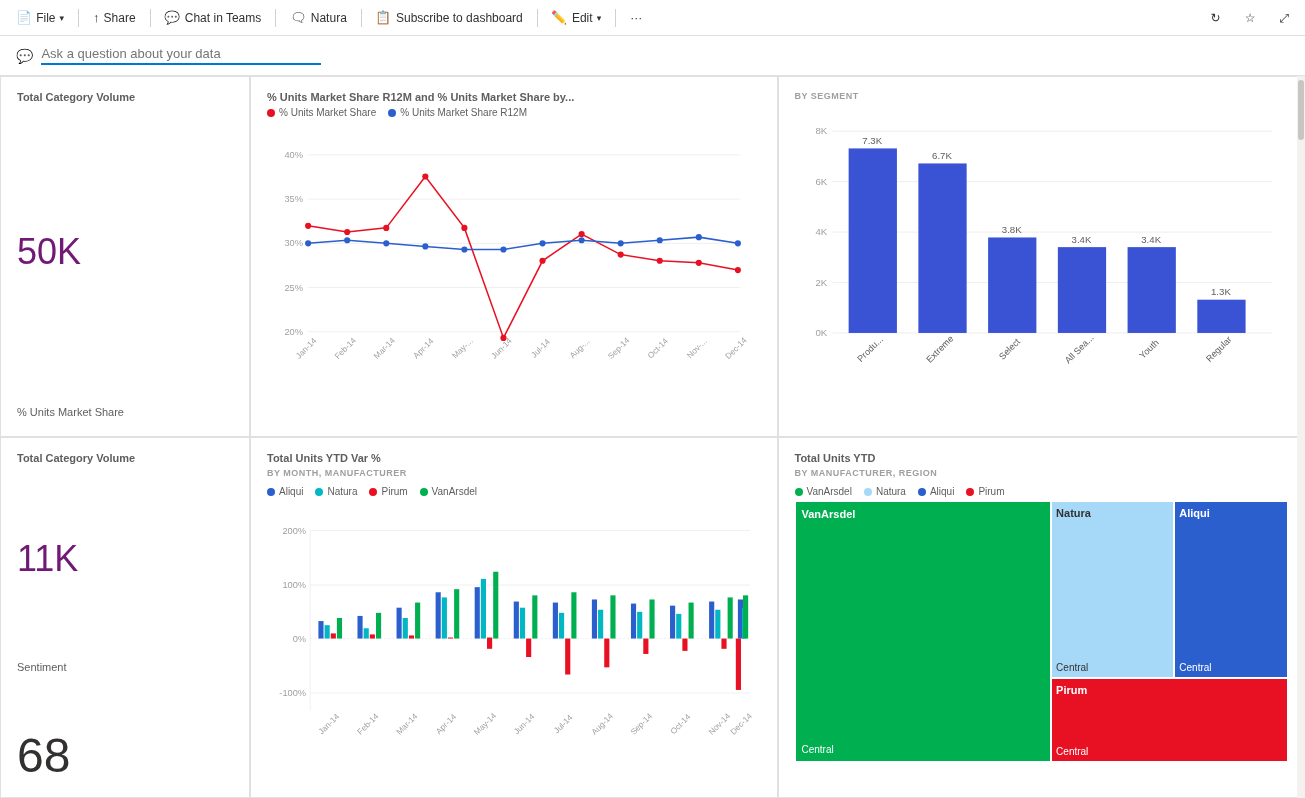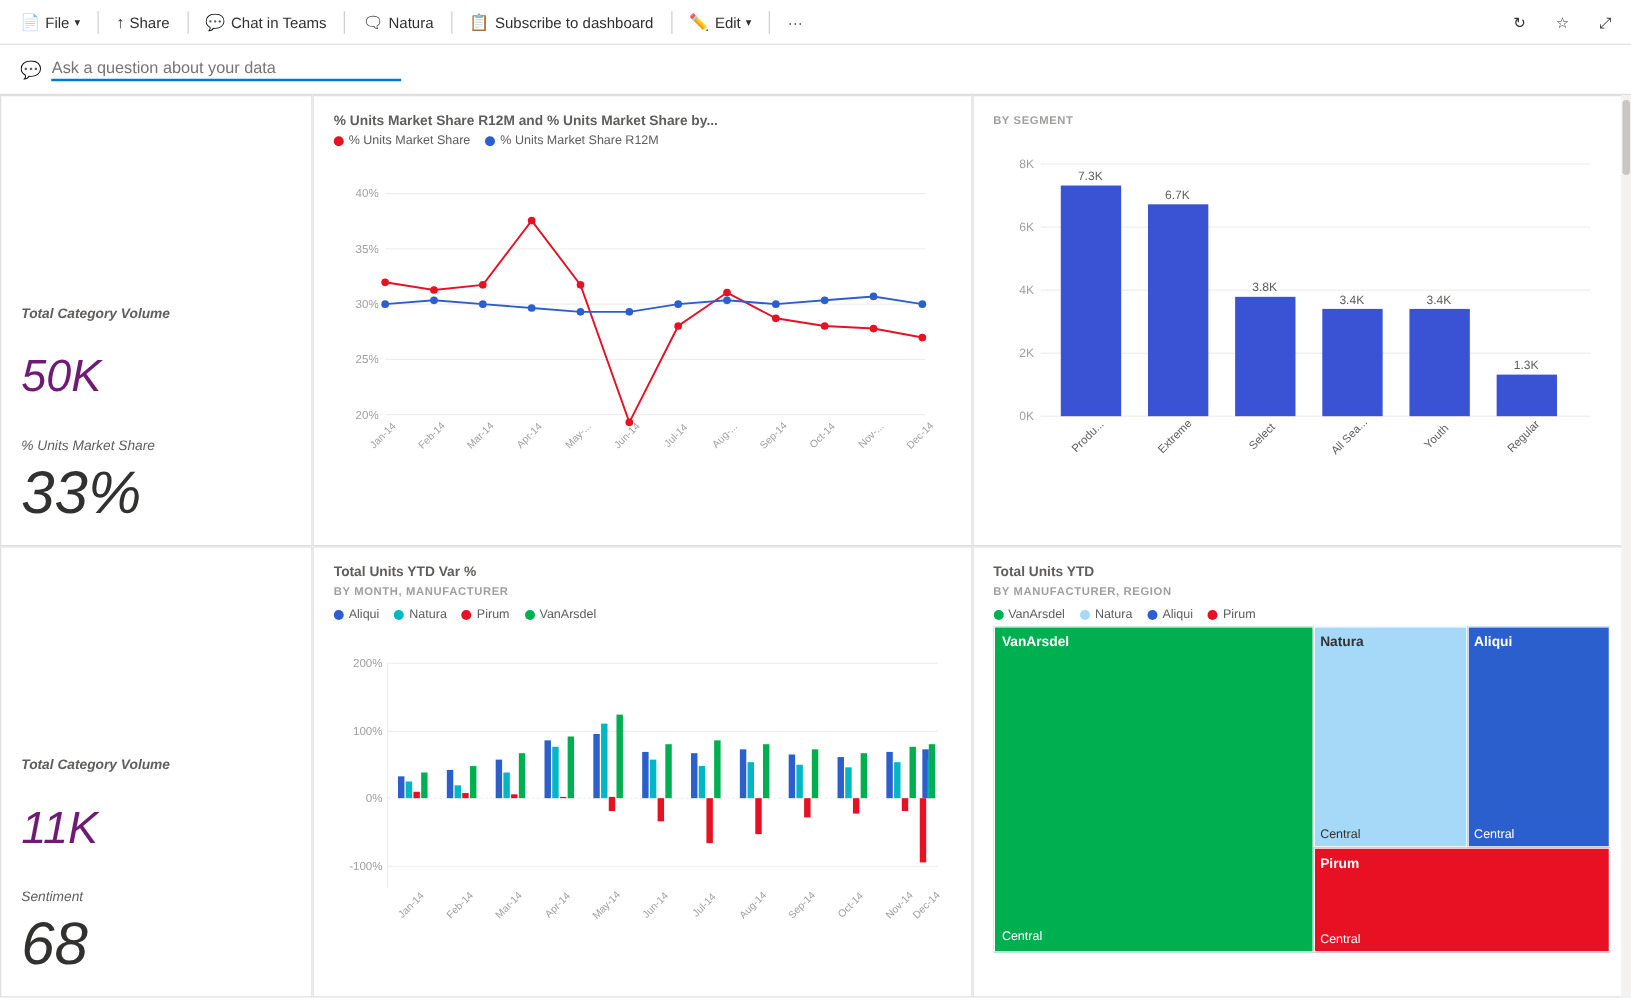--- a/index.html
+++ b/index.html
@@ -43,21 +43,21 @@
       position: relative;
     }
 
     .card-title { font-size: 11px; color: #605e5c; font-weight: 600; text-transform: none; margin-bottom: 4px; }
     .card-subtitle { font-size: 9px; color: #a19f9d; font-weight: 700; text-transform: uppercase; letter-spacing: 0.5px; margin-bottom: 8px; }
     .card-big-number { font-size: 36px; font-weight: 300; color: #701a75; line-height: 1.1; margin-top: 20px; }
     .card-medium-title { font-size: 11px; color: #605e5c; margin-top: 12px; margin-bottom: 4px; }
     .card-medium-number { font-size: 48px; font-weight: 300; color: #323130; }
 
     
-    .kpi-card { display: flex; flex-direction: column; justify-content: flex-end; font-style: italic; }
+    .kpi-card { display: flex; flex-direction: column; justify-content: space-between; }
 
     svg text { font-family: 'Segoe UI', Arial, sans-serif; }
 
     
     .legend { display: flex; gap: 12px; flex-wrap: wrap; margin-bottom: 4px; }
     .legend-item { display: flex; align-items: center; gap: 4px; font-size: 10px; color: #605e5c; }
     .legend-dot { width: 8px; height: 8px; border-radius: 50%; display: inline-block; }
 
     
     #scrollbar { position: absolute; right: 0; top: 76px; width: 8px; height: calc(798px - 76px); background: #f3f2f1; }
@@ -119,21 +119,20 @@
   <span style="color:#605e5c; font-size:14px;">💬</span>
   <input type="text" placeholder="Ask a question about your data" style="">
 </div>
 
 <div id="dashboard">
 
   <div class="card kpi-card">
     <div class="card-title">Total Category Volume</div>
     <div class="card-big-number">50K</div>
     <div class="card-medium-title" style="margin-top:30px;">% Units Market Share</div>
-    <div class="card-medium-number">33%</div>
   </div>
 
   <div class="card">
     <div class="card-title" style="font-size:11px; margin-bottom:4px;">% Units Market Share R12M and % Units Market Share by...</div>
     <div class="legend">
       <div class="legend-item">
         <span class="legend-dot" style="background:#e81123;"></span>
         <span>% Units Market Share</span>
       </div>
       <div class="legend-item">

